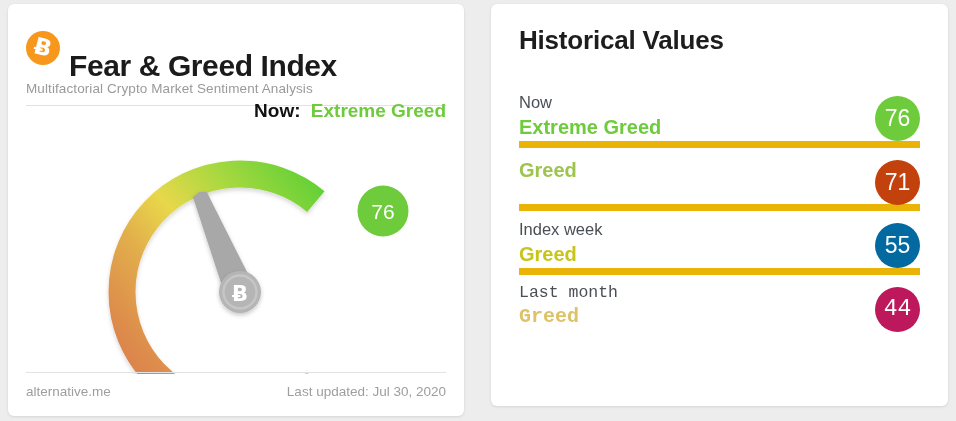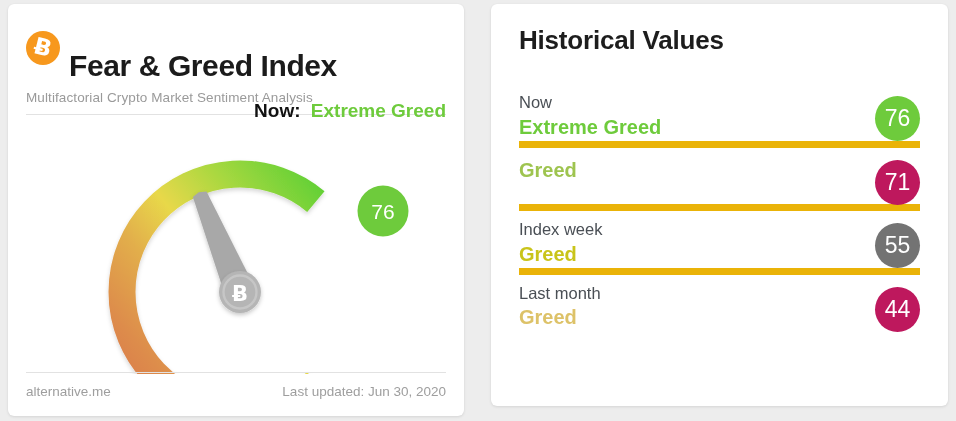--- a/index.html
+++ b/index.html
@@ -73,21 +73,20 @@
   }
   .page-title {
     font-size: 30px;
     font-weight: bold;
     color: #1b1b1b;
     letter-spacing: -0.4px;
     line-height: 1;
     margin-top: 37px;
   }
   .subtitle {
-    margin-top: 9px;
     font-size: 13.5px;
     color: #9a9a9a;
     letter-spacing: 0.1px;
   }
   .hr {
     margin-top: 9px;
     height: 1px;
     background: #e2e2e2;
     width: 100%;
   }
@@ -154,21 +153,21 @@
     right: 28px;
     top: 80px;
   }
   .hist-row {
     position: relative;
     height: 48.5px;
     border-bottom: 7px solid #eab308;
     padding-top: 8px;
     box-sizing: content-box;
   }
-  .hist-row:last-child { border-bottom: none; }
+  .hist-row:last-child { border-bottom: none; font-family: Liberation Mono, monospace; }
   .hist-period {
     font-size: 16.5px;
     color: #4a4f55;
     line-height: 1.25;
   }
   .hist-class {
     font-size: 20px;
     font-weight: bold;
     line-height: 1.3;
     margin-top: 1px;
@@ -245,45 +244,45 @@
       <g>
         <circle id="badge-circle" cx="375" cy="87" r="25.5" fill="#6ecb3c"></circle>
         <text class="gauge-badge-text" x="375" y="95" text-anchor="middle">76</text>
       </g>
     </svg>
 
     <div class="footer">
       <div class="hr"></div>
       <div class="footer-row">
         <span>alternative.me</span>
-        <span>Last updated: Jun 30, 2020</span>
+        <span>Last updated: Jul 30, 2020</span>
       </div>
     </div>
   </div>
 
   <div class="card" id="history-card">
     <div class="history-title">Historical Values</div>
 
     <div class="history-list">
 
       <div class="hist-row">
         <div class="hist-period">Now</div>
         <div class="hist-class" style="color: rgb(110, 203, 60);">Extreme Greed</div>
         <div class="hist-badge" style="background: rgb(110, 203, 60);">76</div>
       </div>
 
       <div class="hist-row">
         <div class="hist-class" style="color: rgb(158, 196, 79);">Greed</div>
-        <div class="hist-badge" style="background: #be185d;">71</div>
+        <div class="hist-badge" style="background: #c2410c;">71</div>
       </div>
 
       <div class="hist-row">
         <div class="hist-period">Index week</div>
         <div class="hist-class" style="color: rgb(201, 196, 26);">Greed</div>
-        <div class="hist-badge" style="background: #737373;">55</div>
+        <div class="hist-badge" style="background: #0369a1;">55</div>
       </div>
 
       <div class="hist-row">
         <div class="hist-period">Last month</div>
         <div class="hist-class" style="color: rgb(221, 194, 104);">Greed</div>
         <div class="hist-badge" style="background: #be185d;">44</div>
       </div>
 
     </div>
   </div>

